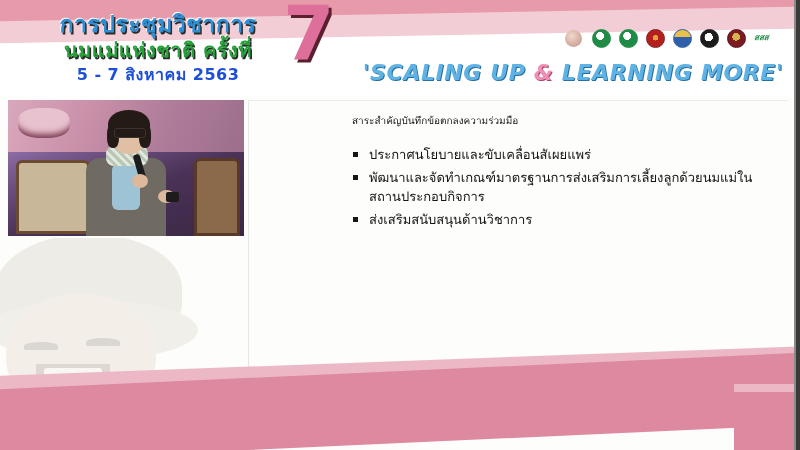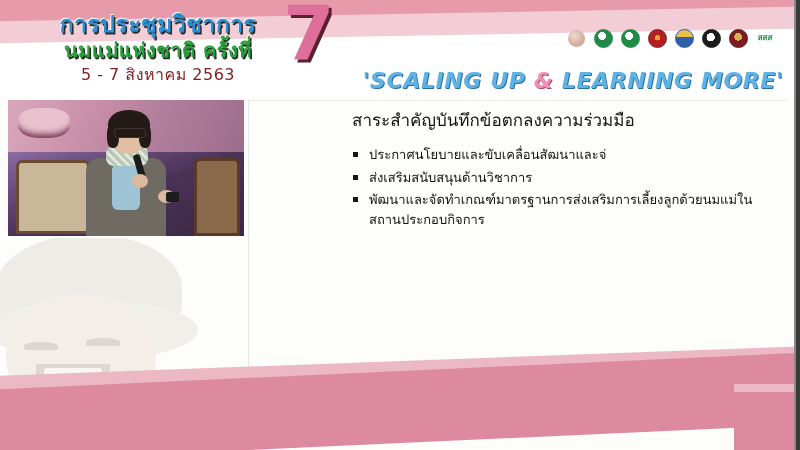--- a/index.html
+++ b/index.html
@@ -23,31 +23,31 @@
   .band-skew2{position:absolute;left:-40px;top:3px;width:900px;height:22px;background:#e79aaa;
              transform:rotate(-1.05deg);transform-origin:left top;}
   .band-white{position:absolute;left:-40px;top:44px;width:900px;height:60px;background:#ffffff;
              transform:rotate(-1.05deg);transform-origin:left top;}
 
   .title-block{position:absolute;left:18px;top:11px;width:280px;text-align:center;z-index:14;}
   .t-line1{font-size:23px;font-weight:bold;color:#2e8fd4;letter-spacing:.5px;line-height:26px;
     text-shadow:1.5px 1.5px 0 #2b2b2b, -0.7px -0.7px 0 #ffffff;}
   .t-line2{font-size:20px;font-weight:bold;color:#27a03a;letter-spacing:.5px;line-height:26px;
     text-shadow:1.5px 1.5px 0 #2b2b2b, -0.7px -0.7px 0 #ffffff;}
-  .t-date{font-size:16px;font-weight:normal;color:#7f1d1d;line-height:22px;margin-top:1px;letter-spacing:.5px;
+  .t-date{font-size:16px;font-weight:bold;color:#1d4ed8;line-height:22px;margin-top:1px;letter-spacing:.5px;
     text-shadow:0.5px 0.5px 0 #ffffff;}
 
   .bignum{position:absolute;left:283px;top:-4px;font-size:74px;font-weight:bold;color:#dd6f9a;
     line-height:74px;z-index:15;text-shadow:3px 3px 0 #5b2030;font-family:"DejaVu Sans",sans-serif;}
 
   .logos{position:absolute;left:565px;top:26px;display:flex;gap:5px;align-items:center;z-index:16;}
-  .logo{width:22px;height:24px;display:flex;flex-direction:column;align-items:center;justify-content:center;}
+  .logo{width:22px;height:24px;display:flex;flex-direction:column;justify-content:center;font-style:italic;}
   .lg-circ{width:17px;height:17px;border-radius:50%;display:block;}
 
-  .tagline{position:absolute;left:358px;top:68px;width:430px;text-align:center;z-index:16;
+  .tagline{position:absolute;left:358px;top:60px;width:430px;text-align:center;z-index:16;
     font-size:22px;font-weight:bold;font-style:italic;color:#5fb2e4;letter-spacing:.6px;
     text-shadow:1px 1px 0 #2a6fa0, -1.2px -1.2px 0 #ffffff, 1.2px -1.2px 0 #ffffff, -1.2px 1.2px 0 #ffffff;}
   .tagline .amp{color:#ef8fb4;text-shadow:1px 1px 0 #a8476b, -1.2px -1.2px 0 #ffffff, 1.2px -1.2px 0 #ffffff, -1.2px 1.2px 0 #ffffff;}
 
   
   .video-tile{position:absolute;left:8px;top:100px;width:236px;height:136px;overflow:hidden;
     background:#2a1d2e;z-index:20;}
   .vid-bg{position:absolute;inset:0;background:
       linear-gradient(160deg,#c9a8d8 0%,#8f6fa8 22%,#6d4f80 40%,#4a3256 62%,#3a2745 100%);}
   .vid-poster{position:absolute;left:0;top:0;width:236px;height:52px;
@@ -80,21 +80,21 @@
   .c-eyeR{position:absolute;left:86px;top:100px;width:34px;height:8px;background:#8d7f76;border-radius:50% 50% 10% 10%;}
   .c-mouth{position:absolute;left:36px;top:126px;width:74px;height:34px;background:#9c8277;border-radius:0 0 50% 50%;}
   .c-teeth{position:absolute;left:44px;top:130px;width:58px;height:13px;background:#f3ece6;border-radius:3px;}
   .c-body{position:absolute;left:110px;top:140px;width:150px;height:60px;background:#e8e2dc;border-radius:40% 40% 0 0;}
 
   .divider{position:absolute;left:248px;top:100px;width:1px;height:300px;background:#e6e6e6;z-index:18;}
   .panel-edge-top{position:absolute;left:248px;top:100px;width:540px;height:1px;background:#ececec;z-index:18;}
 
   
   .content{position:absolute;left:352px;top:110px;width:410px;z-index:22;color:#1b1b1b;}
-  .heading{font-size:17px;line-height:21px;color:#141414;}
+  .heading{font-size:10px;line-height:21px;color:#141414;}
   .bullets{margin:14px 0 0 0;padding:0;list-style:none;}
   .bullets li{position:relative;padding-left:17px;font-size:13px;line-height:19.5px;margin-bottom:3px;color:#141414;}
   .bullets li:before{content:"";position:absolute;left:1px;top:7px;width:5px;height:5px;background:#161616;}
 
   
   .wave-wrap{position:absolute;left:0;bottom:0;width:794px;height:92px;z-index:30;pointer-events:none;}
   .wave-lite{position:absolute;left:-60px;bottom:-6px;width:920px;height:78px;background:#edb8c6;
     transform:rotate(-2.1deg);transform-origin:left bottom;}
   .wave-main{position:absolute;left:-60px;bottom:-14px;width:920px;height:72px;background:#dd899f;
     transform:rotate(-2.6deg);transform-origin:left bottom;}
@@ -182,23 +182,23 @@
   </div>
 
   <div class="divider"></div>
   <div class="panel-edge-top"></div>
 
   <div class="content">
     <div class="heading">
       <div>สาระสำคัญบันทึกข้อตกลงความร่วมมือ</div>
     </div>
     <ul class="bullets">
-      <li>ประกาศนโยบายและขับเคลื่อนสัฒนาและจ่</li>
+      <li>ประกาศนโยบายและขับเคลื่อนสัเผยแพร่</li>
+      <li>พัฒนาและจัดทำเกณฑ์มาตรฐานการส่งเสริมการเลี้ยงลูกด้วยนมแม่ในสถานประกอบกิจการ</li>
       <li>ส่งเสริมสนับสนุนด้านวิชาการ</li>
-      <li>พัฒนาและจัดทำเกณฑ์มาตรฐานการส่งเสริมการเลี้ยงลูกด้วยนมแม่ในสถานประกอบกิจการ</li>
     </ul>
   </div>
 
   <div class="wave-wrap">
     <div class="wave-lite"></div>
     <div class="wave-main"></div>
     <div class="wave-right-lite"></div>
     <div class="wave-right"></div>
   </div>
 

